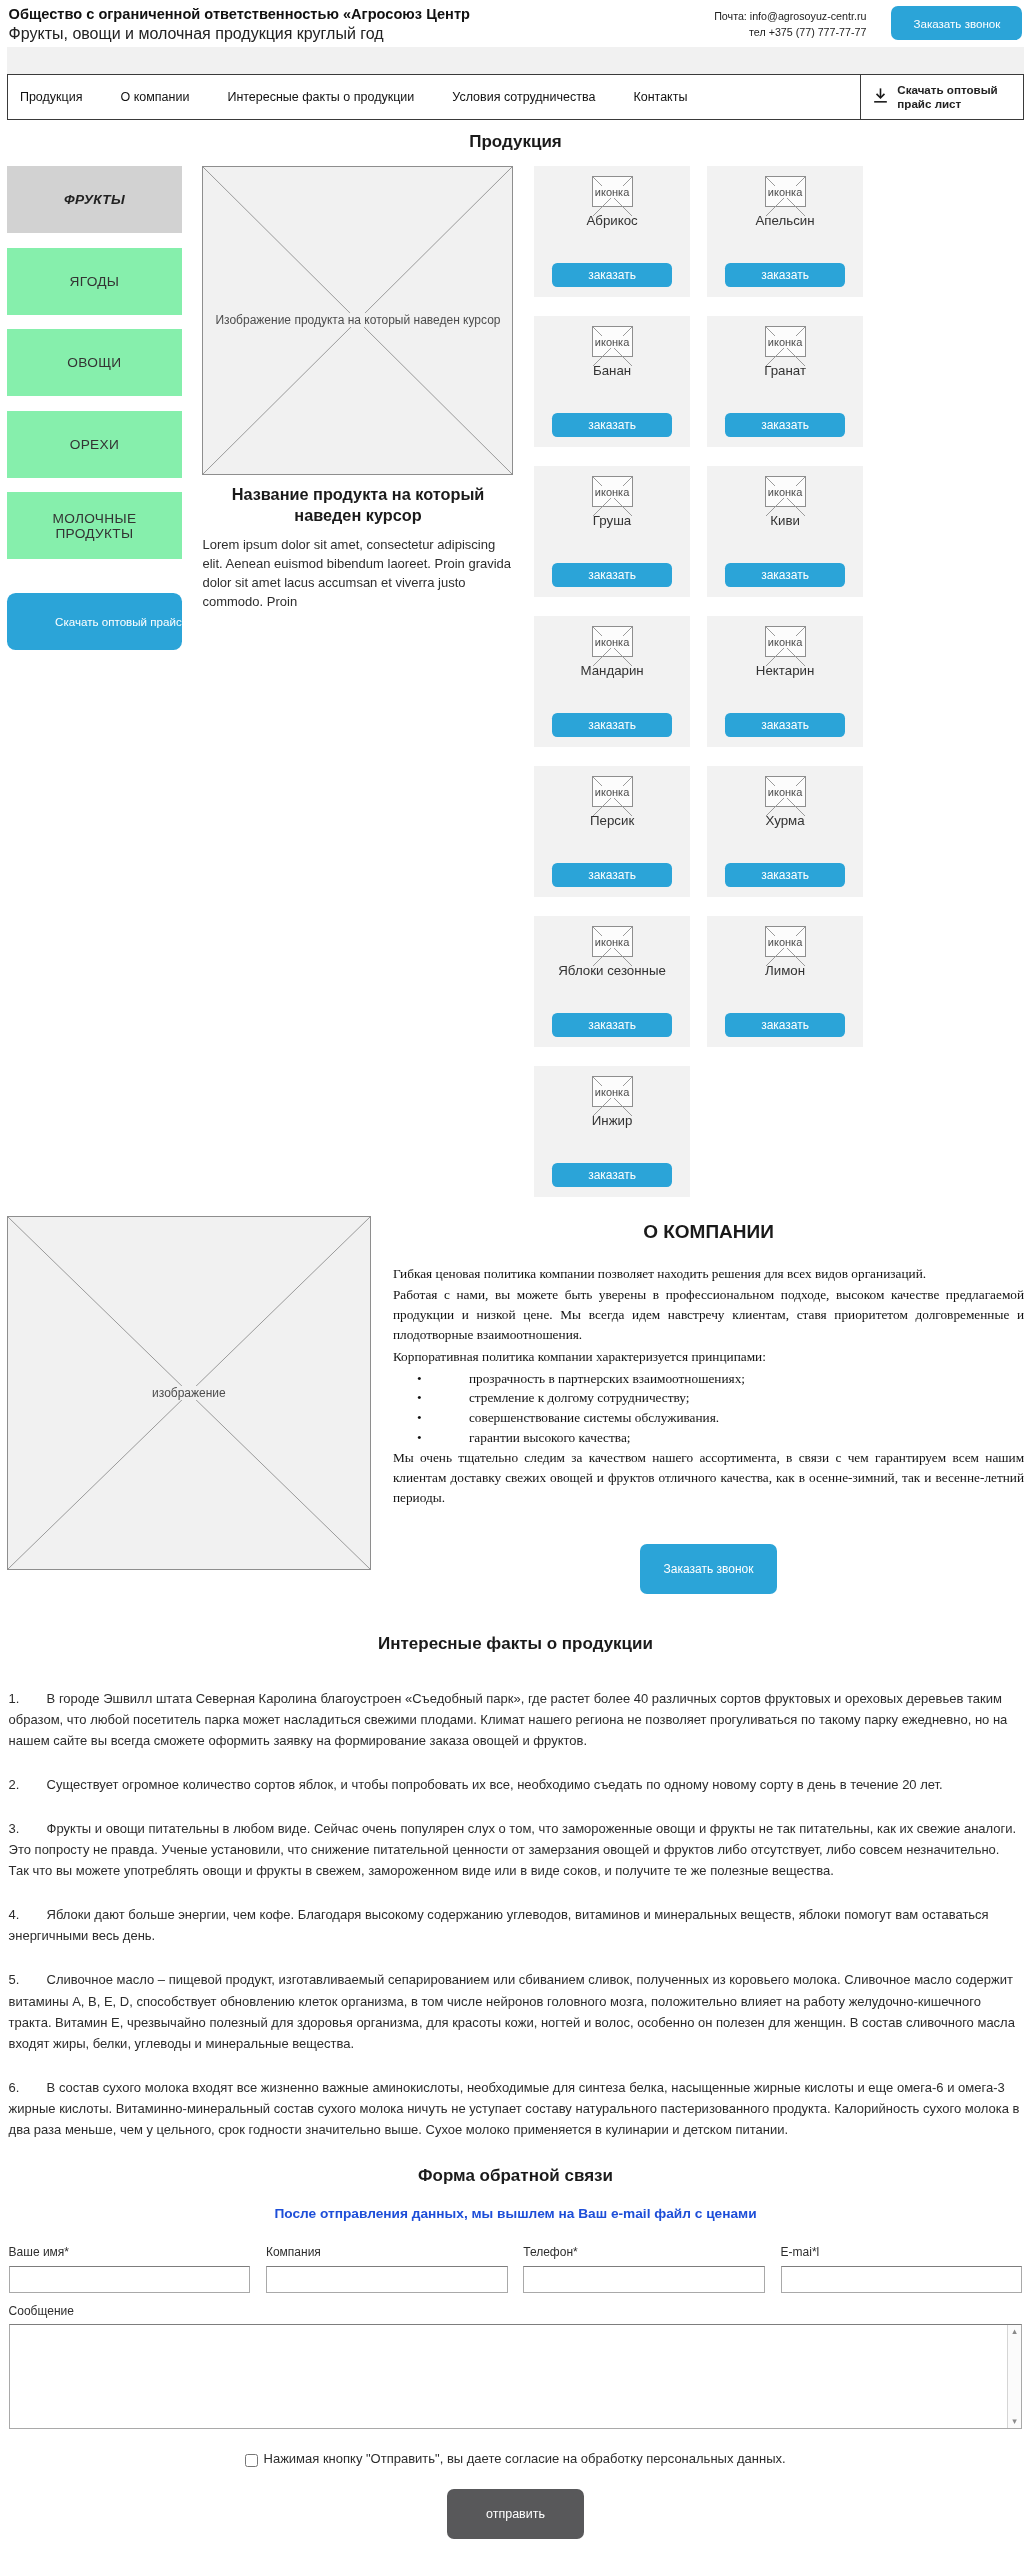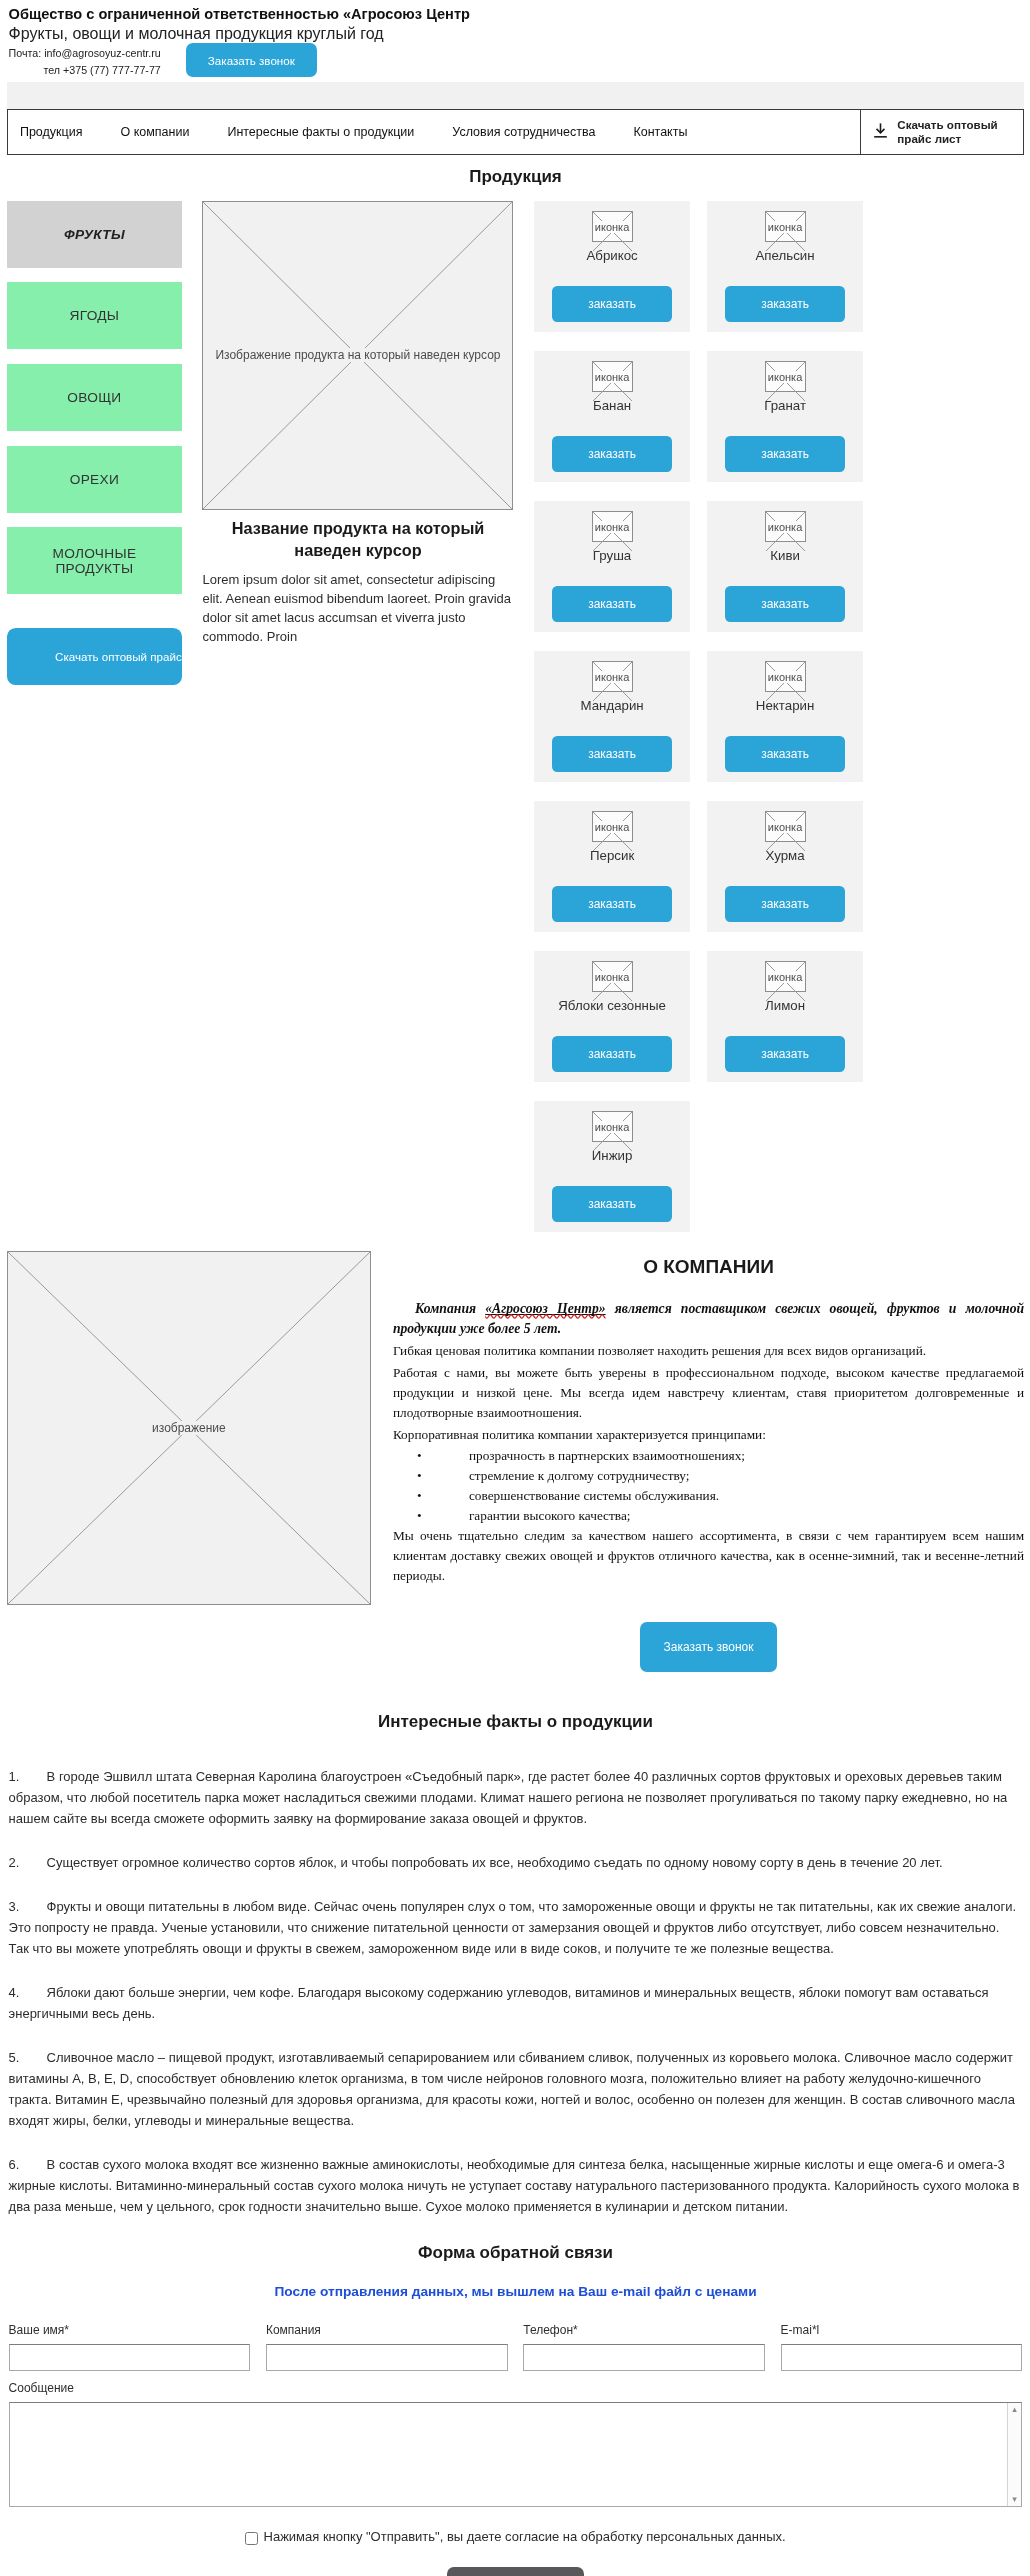--- a/index.html
+++ b/index.html
@@ -1,20 +1,20 @@
 <!DOCTYPE html>
 <html lang="ru" style="font-size:13.7px"><head>
 <meta charset="utf-8">
 <style>
   * { margin:0; padding:0; box-sizing:border-box; }
   html,body { background:#fff; }
   body { width:1031px; margin:0 auto; font-family:"Liberation Sans", sans-serif; color:#222; }
 
   
-  .header { display:flex; align-items:flex-start; justify-content:space-between; padding:6px 8.6px 3.4px 8.6px;flex-direction:column; }
+  .header { display:flex; align-items:flex-start; justify-content:space-between; padding:6px 8.6px 3.4px 8.6px; }
   .brand-name { font-size:14.6px; font-weight:bold; color:#111; }
   .brand-tagline { font-size:16px; color:#222; margin-top:3.4px; }
   .header-right { display:flex; align-items:flex-start; gap:25px; }
   .header-contacts { text-align:right; font-size:10.7px; line-height:1.55; color:#222; padding-top:1.7px; }
   .btn { display:inline-flex; align-items:center; justify-content:center; border:none; cursor:pointer;
          background:#2ba4d8; color:#fff; border-radius:6.9px; font-family:"Liberation Sans",sans-serif; }
   .btn-call-top { width:131px; height:34px; font-size:11.6px; }
   .gray-band { height:27.5px; background:#f1f1f1; margin:0 6.9px; }
 
   
@@ -42,21 +42,21 @@
   .cat.active { background:#d2d2d2; font-weight:bold; font-style:italic; color:#222; }
   .btn-sidebar { width:175px; height:57px; border-radius:8.6px; font-size:11.6px; margin-top:19px;padding-left:48px; }
   .preview { width:311px; flex:0 0 311px; }
   .preview-img { width:311px; height:309px; }
   .preview-name { font-size:16.3px; font-weight:bold; text-align:center; margin:8.6px 0 10.3px; line-height:1.3; color:#1a1a1a; }
   .preview-desc { font-size:13px; line-height:1.45; color:#2e2e2e; }
   .grid { flex:1; display:flex; flex-wrap:wrap; gap:19px 17px; align-content:flex-start; }
   .card { width:156px; height:131px; background:#f2f2f2; display:flex; flex-direction:column;
           align-items:center; padding:10.3px 0 0; }
   .card-name { font-size:13.3px; color:#333; margin:6.9px 0 7.7px; text-align:center; line-height:1.1; }
-  .card-btn { width:120px; height:36px; border-radius:5.2px; font-size:12px; margin-top:auto; margin-bottom:10.3px; }
+  .card-btn { width:120px; height:24px; border-radius:5.2px; font-size:12px; margin-top:auto; margin-bottom:10.3px; }
 
   
   .about { display:flex; gap:22px; padding:0 6.9px; margin-top:19px; }
   .about-img { width:364px; height:354px; flex:0 0 364px; }
   .about-col { flex:1; }
   .about-title { margin:5.2px 0 20.6px; font-size:19px; }
   .about-text { font-family:"Liberation Serif", serif; font-size:13.3px; line-height:1.5; text-align:justify; color:#111; }
   .about-text p { margin-bottom:1.7px; }
   .about-intro { font-weight:bold; font-style:italic; text-indent:22px; font-size:13.7px; }
   .u-solid { text-decoration:underline; }
@@ -253,21 +253,20 @@
 <section class="about">
   <div class="ph about-img">
     <svg class="xlines" viewBox="0 0 100 100" preserveAspectRatio="none">
       <path d="M0 0 L100 100 M100 0 L0 100" stroke="#9a9a9a" stroke-width="1" vector-effect="non-scaling-stroke"></path>
     </svg>
     <span class="ph-label">изображение</span>
   </div>
   <div class="about-col">
     <h2 class="section-title about-title">О КОМПАНИИ</h2>
     <div class="about-text">
-      <p class="about-intro"><span>Компания </span><span class="u-solid"><span class="u-wavy">«Агросоюз Центр»</span></span><span> является поставщиком свежих овощей, фруктов и молочной продукции уже более 5 лет.</span></p>
       <p>Гибкая ценовая политика компании позволяет находить решения для всех видов организаций.</p>
       <p>Работая с нами, вы можете быть уверены в профессиональном подходе, высоком качестве предлагаемой продукции и низкой цене. Мы всегда идем навстречу клиентам, ставя приоритетом долговременные и плодотворные взаимоотношения.</p>
       <p>Корпоративная политика компании характеризуется принципами:</p>
       <ul>
         <li>прозрачность в партнерских взаимоотношениях;</li>
         <li>стремление к долгому сотрудничеству;</li>
         <li>совершенствование системы обслуживания.</li>
         <li>гарантии высокого качества;</li>
       </ul>
       <p>Мы очень тщательно следим за качеством нашего ассортимента, в связи с чем гарантируем всем нашим клиентам доставку свежих овощей и фруктов отличного качества, как в осенне-зимний, так и весенне-летний периоды.</p>

